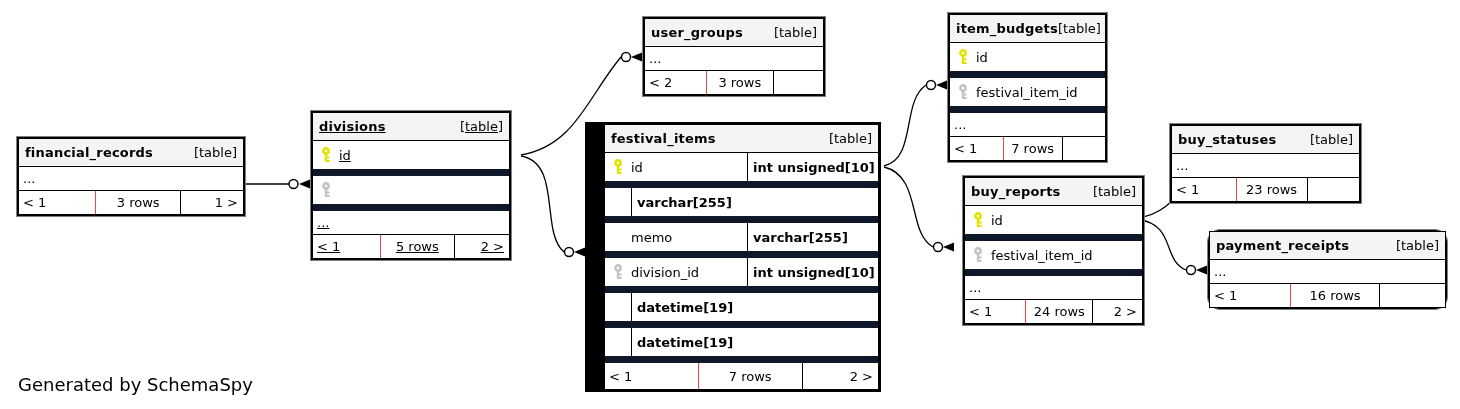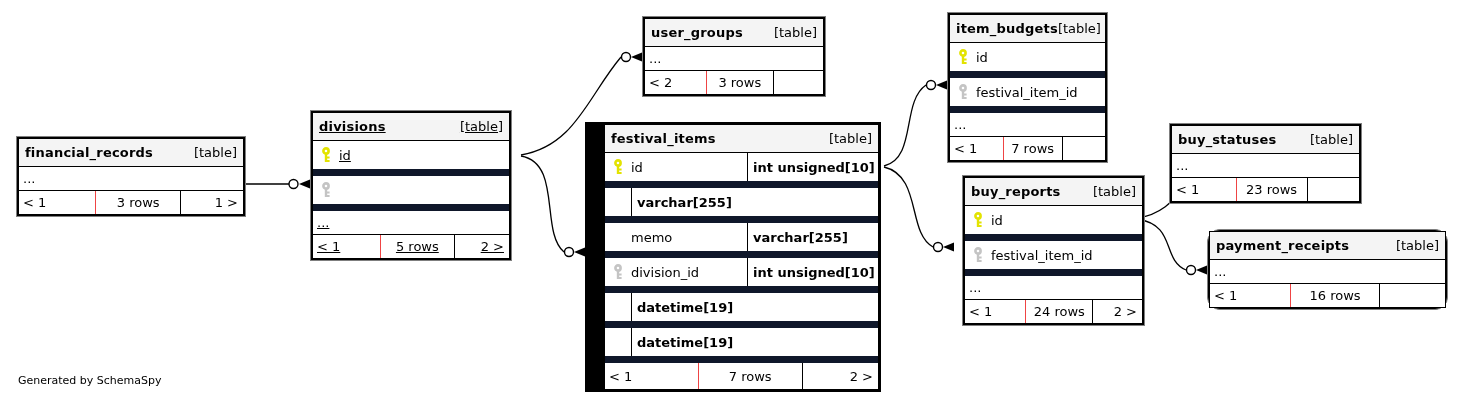--- a/index.html
+++ b/index.html
@@ -30,21 +30,21 @@
 
   .ellipsis-row { height:23px; display:flex; align-items:center; padding-left:4px; border-bottom:1px solid #000; background:#fff; }
 
   .tfoot { display:flex; height:23px; background:#fff; }
   .tbl.focus .tfoot { height:26px; }
   .fcell { display:flex; align-items:center; box-sizing:border-box; }
   .fcell.l { width:34%; padding-left:4px; }
   .fcell.c { width:38%; justify-content:center; border-left:1px solid #ef4444; }
   .fcell.r { width:28%; justify-content:flex-end; padding-right:5px; border-left:1px solid #000; }
 
-  .footer-note { position:absolute; left:18px; top:374px; font-size:11px; }
+  .footer-note { position:absolute; left:18px; top:374px; font-size:18px; }
 </style>
 </head>
 <body>
 
 <svg class="edges" width="1460" height="409" viewBox="0 0 1460 409">
   <g>
     <path d="M246 184 H289" fill="none" stroke="#000" stroke-width="1.3"></path>
     <circle cx="293.5" cy="184" r="4.5" fill="#fff" stroke="#000" stroke-width="1.4"></circle>
     <polygon points="299,184 310,179.5 310,188.5" fill="#000"></polygon>
   </g>

